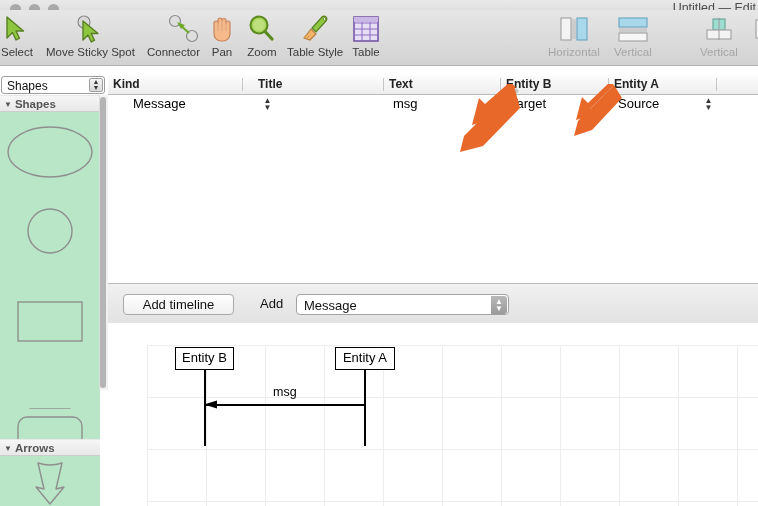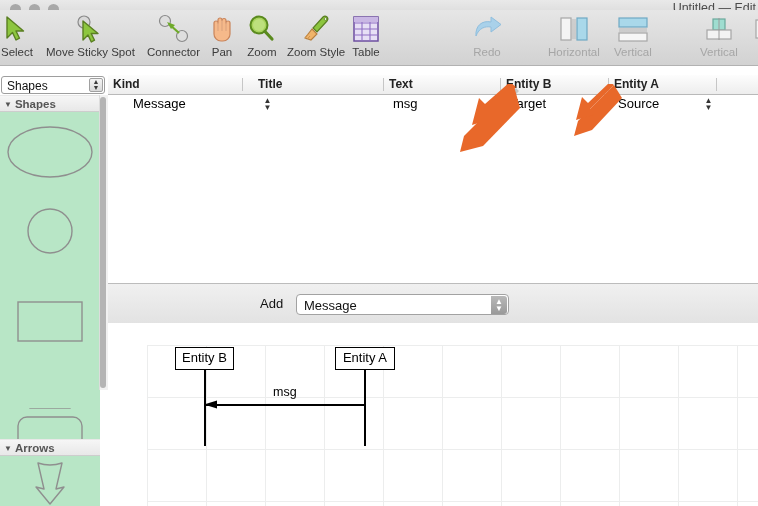--- a/index.html
+++ b/index.html
@@ -181,21 +181,21 @@
     <div class="tb-item" style="left:46px;">
       <div class="tb-ico">
         <svg width="34" height="30" viewBox="0 0 34 30">
           <circle cx="11" cy="8" r="6" fill="#d9d9d9" stroke="#8a8a8a" stroke-width="1.2"></circle>
           <path d="M10 7 L10 26 L15 21 L18.3 28 L21.5 26.2 L18.2 19.5 L25 19.5 Z" fill="#8dc63f" stroke="#5a7f22" stroke-width="1.4" stroke-linejoin="round"></path>
         </svg>
       </div>
       <div class="tb-lbl">Move Sticky Spot</div>
     </div>
 
-    <div class="tb-item" style="left:147px;">
+    <div class="tb-item" style="left:147px;align-items:flex-end;">
       <div class="tb-ico">
         <svg width="32" height="30" viewBox="0 0 32 30">
           <circle cx="7" cy="7" r="5.5" fill="#dedede" stroke="#8a8a8a" stroke-width="1.2"></circle>
           <circle cx="24" cy="22" r="5.5" fill="#dedede" stroke="#8a8a8a" stroke-width="1.2"></circle>
           <path d="M21 19 L11 10" stroke="#6faa2a" stroke-width="2.2"></path>
           <path d="M9 8 L17 11 L13 15 Z" fill="#6faa2a"></path>
         </svg>
       </div>
       <div class="tb-lbl">Connector</div>
     </div>
@@ -223,44 +223,36 @@
 
     <div class="tb-item" style="left:287px;">
       <div class="tb-ico">
         <svg width="32" height="30" viewBox="0 0 32 30">
           <path d="M27 3 a3 3 0 0 0-4 0 L13 14 L17 18 L27 7 a3 3 0 0 0 0-4 Z" fill="#8dc63f" stroke="#5a7f22" stroke-width="1.2"></path>
           <circle cx="25.5" cy="5" r="1.3" fill="#fff" stroke="#5a7f22" stroke-width=".8"></circle>
           <path d="M12 15 L17 20 L11 26 L5 24 Z" fill="#f0b46a" stroke="#b57f3f" stroke-width="1.1"></path>
           <path d="M8 20 L5 24 M10 22 L7 25.3" stroke="#cf9450" stroke-width="1"></path>
         </svg>
       </div>
-      <div class="tb-lbl">Zoom Style</div>
+      <div class="tb-lbl">Table Style</div>
     </div>
 
     <div class="tb-item" style="left:350px;">
       <div class="tb-ico">
         <svg width="32" height="30" viewBox="0 0 32 30">
           <rect x="4" y="3" width="24" height="24" fill="#e7dff5" stroke="#6d4fa0" stroke-width="1.5"></rect>
           <path d="M12 3 L12 27 M20 3 L20 27" stroke="#8f6fc4" stroke-width="1.1"></path>
           <path d="M4 9 L28 9 M4 15 L28 15 M4 21 L28 21" stroke="#8f6fc4" stroke-width="1.1"></path>
           <rect x="4" y="3" width="24" height="5" fill="#c9b7e4"></rect>
         </svg>
       </div>
       <div class="tb-lbl">Table</div>
     </div>
 
 
-    <div class="tb-item" style="left:470px;">
-      <div class="tb-ico">
-        <svg width="34" height="30" viewBox="0 0 34 30">
-          <path d="M21 8 C12 6 5 12 6 22 C9 14 15 12 21 13 L21 18 L31 10.5 L21 3 Z" fill="#a9d1ea" stroke="#90bedd" stroke-width="1"></path>
-        </svg>
-      </div>
-      <div class="tb-lbl dim">Redo</div>
-    </div>
 
     <div class="tb-item" style="left:548px;justify-content:flex-end;">
       <div class="tb-ico">
         <svg width="34" height="30" viewBox="0 0 34 30">
           <rect x="4" y="4" width="10" height="22" fill="#f4f4f4" stroke="#a6a6a6" stroke-width="1.2"></rect>
           <rect x="20" y="4" width="10" height="22" fill="#a9d8ea" stroke="#6fa9c4" stroke-width="1.2"></rect>
           <path d="M16 5 L16 25 M18 5 L18 25" stroke="#b9b9b9" stroke-width="1"></path>
         </svg>
       </div>
       <div class="tb-lbl dim">Horizontal</div>
@@ -371,20 +363,21 @@
         </div>
       <div class="td" style="left:505px;">Source</div>
       <div class="cellstep" style="left:596px;">
           <span>▲</span>
           <span>▼</span>
         </div>
     </div>
   </div>
 
   <div class="midbar">
+    <div class="btn" style="left:15px;top:10px;width:111px;height:21px;line-height:19px;">Add timeline</div>
     <div class="addlbl" style="left:152px;top:12px;">Add</div>
     <div class="combo" style="left:188px;top:10px;width:213px;height:21px;">
       <div class="cv">Message</div>
       <div class="carrow">
           <span>▲</span>
           <span>▼</span>
         </div>
     </div>
   </div>
 

